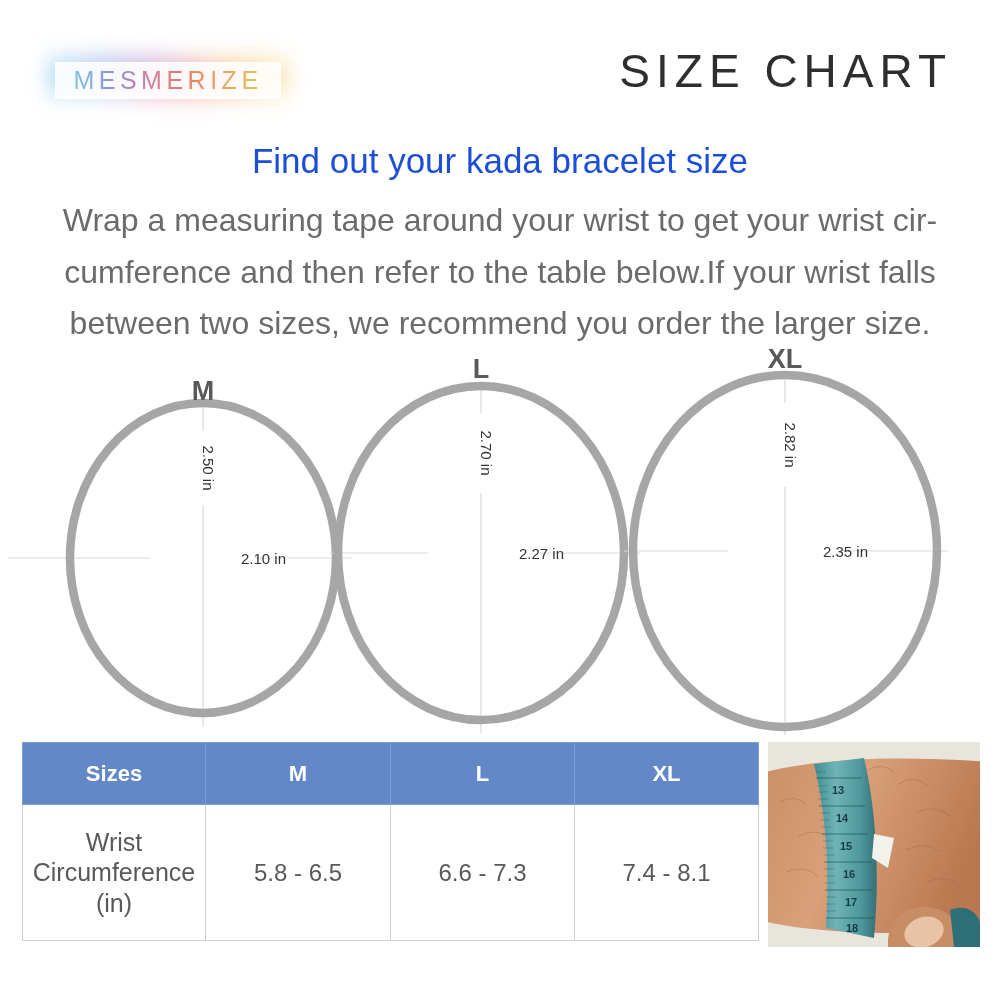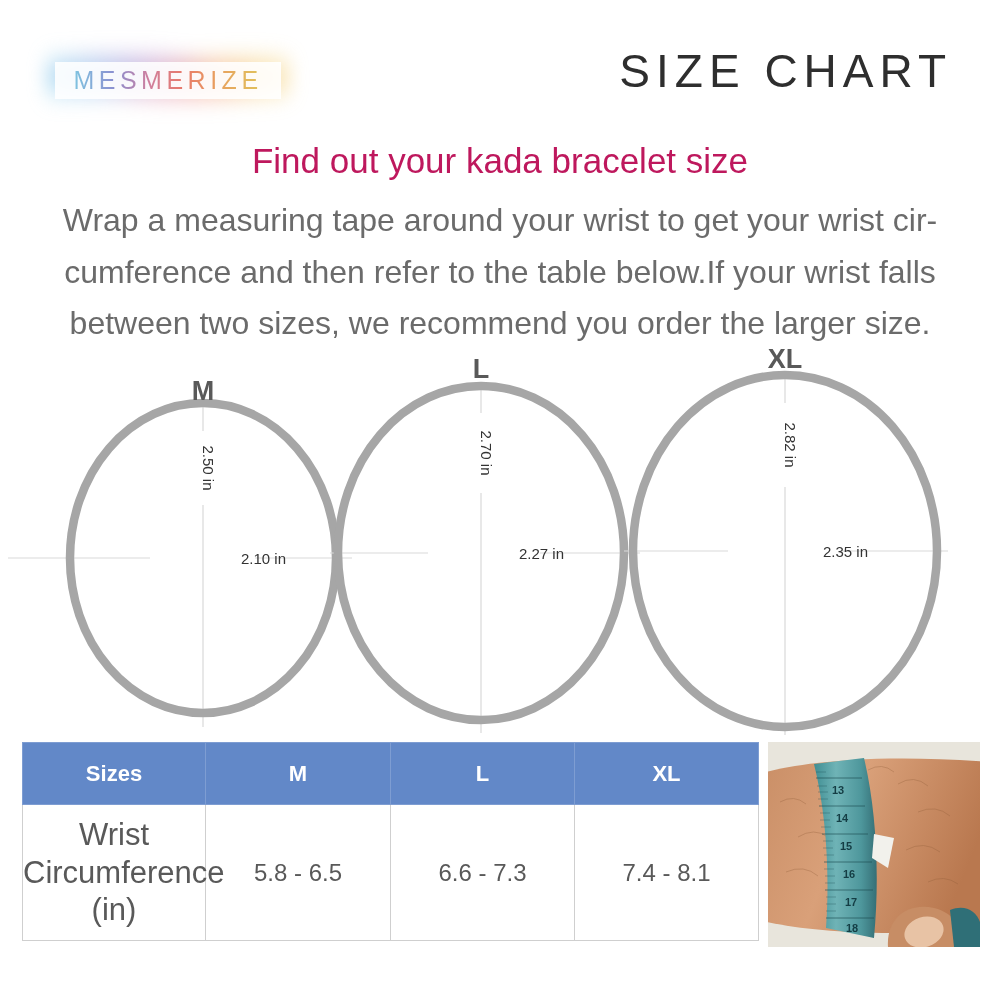--- a/index.html
+++ b/index.html
@@ -43,21 +43,21 @@
     font-size:46px; font-weight:300; letter-spacing:6px; color:#2e2e2e;
     font-family:Liberation Sans, sans-serif;
     white-space:nowrap;
   }
 
   
   #intro{
     position:absolute; left:48px; top:140px; width:904px; text-align:center;
   }
   #intro-heading{
-    font-size:35px; font-weight:400; color:#be185d; line-height:1.22;
+    font-size:35px; font-weight:400; color:#1d4ed8; line-height:1.22;
   }
   #intro-lines{ margin-top:12px; }
   .intro-line{
     font-size:32px; color:#6b6b6b; line-height:1.62; white-space:nowrap;
   }
 
   
   #ovals{ position:absolute; left:0; top:345px; width:1000px; height:400px; }
   #ovals svg{ display:block; }
 
@@ -69,21 +69,21 @@
   #size-table th, #size-table td{
     border:1px solid #cfcfcf; text-align:center; vertical-align:middle;
   }
   #size-table thead th{
     background:#6288c8; color:#ffffff; font-size:22px; font-weight:bold;
     height:62px; border-color:#7e9dd2;
   }
   #size-table tbody td{
     height:136px; font-size:24px; color:#595959; background:#ffffff;
   }
-  #size-table tbody td.label-cell{ font-size:31px; line-height:1.22; }
+  #size-table tbody td.label-cell{ font-size:25px; line-height:1.22; }
   .col-1{ width:183px; } .col-2{ width:185px; }
   .col-3{ width:184px; } .col-4{ width:184px; }
 
   
   #wrist-photo{
     position:absolute; left:768px; top:742px; width:212px; height:205px;
     overflow:hidden; background:#e9e6de;
   }
   #wrist-photo svg{ display:block; }
 </style>

